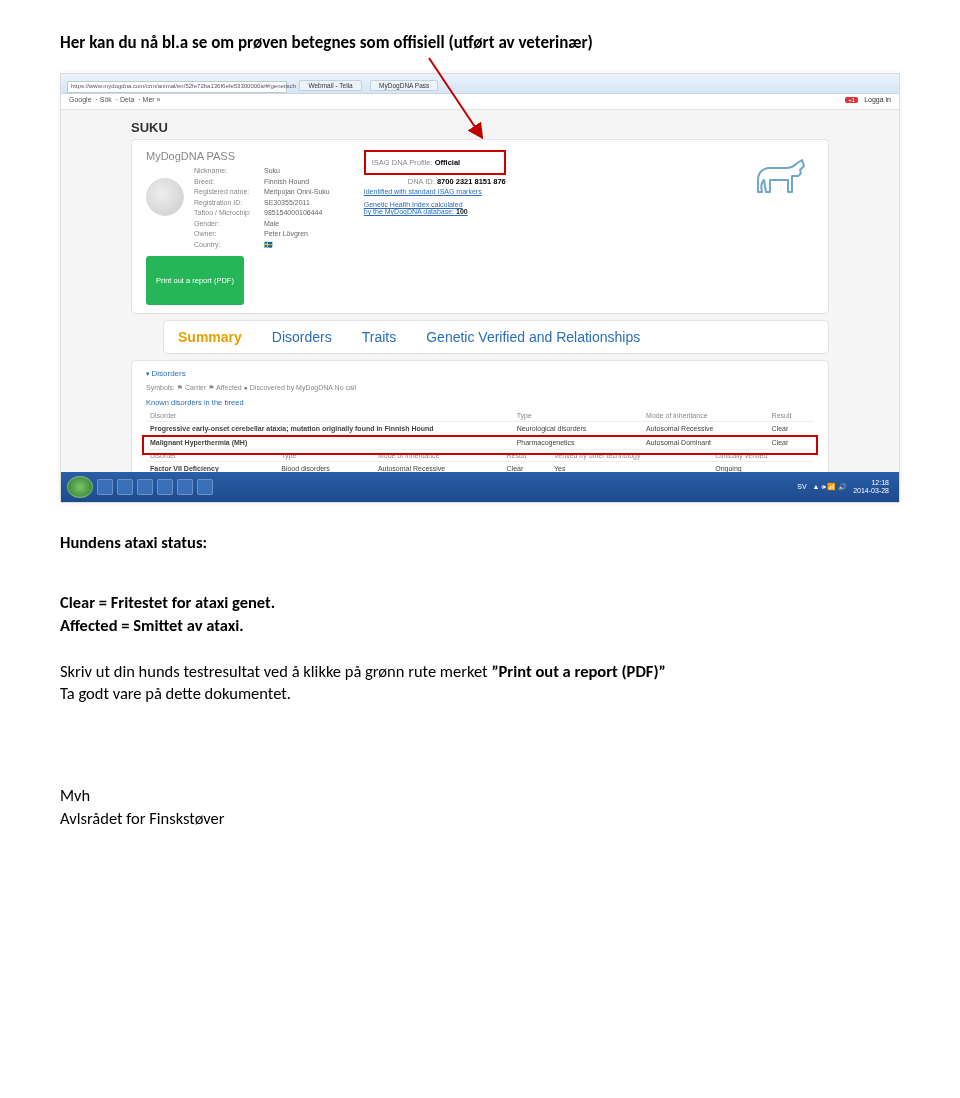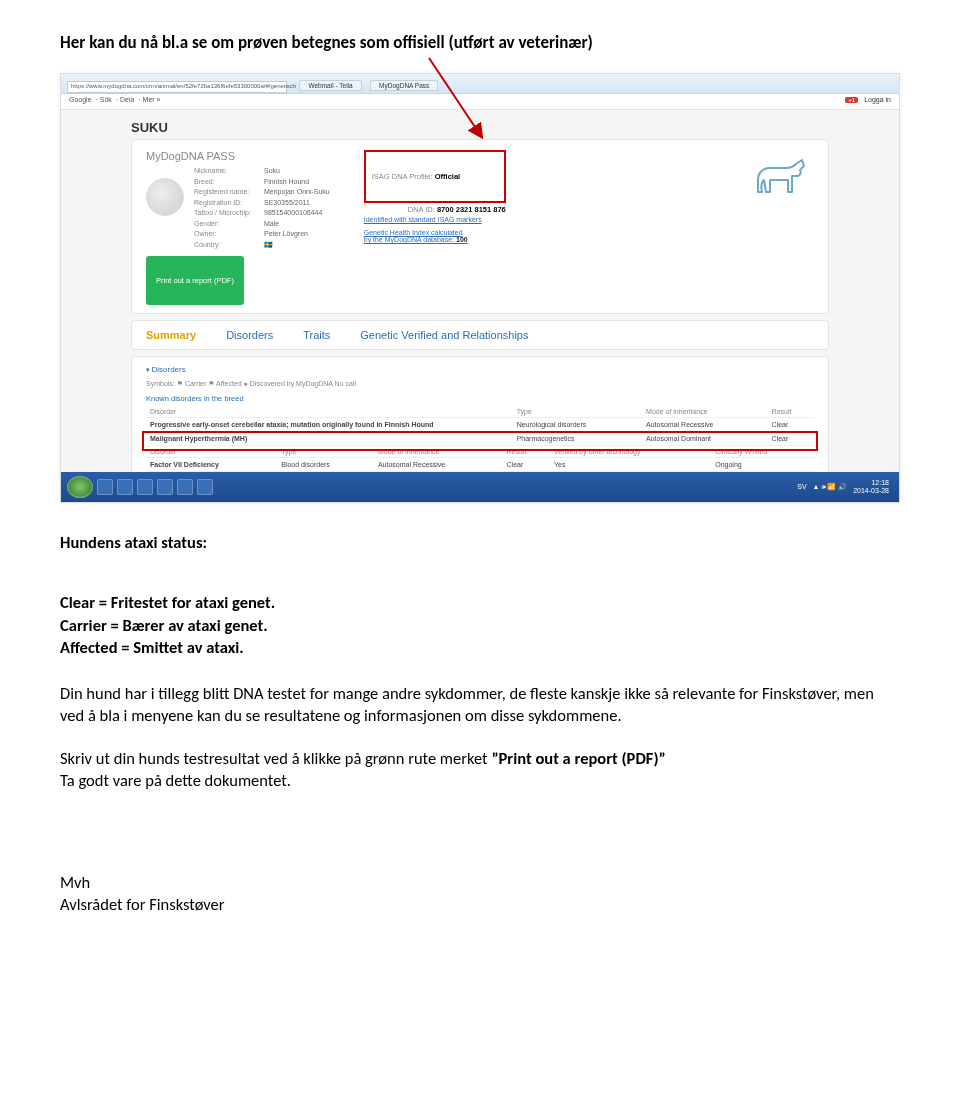--- a/index.html
+++ b/index.html
@@ -34,37 +34,37 @@
 
   .suku-h { font-size:13px; font-weight:bold; color:#333; margin:2px 0 4px; }
   .pass-card {
     background:#fff; border:1px solid #e3e3e3; border-radius:4px;
     padding:10px 14px 8px; display:flex; gap:14px; position:relative; margin-bottom:6px;
   }
   .pass-card .title { font-size:11px; color:#888; margin-bottom:4px; }
   .dog-av { width:38px; height:38px; border-radius:50%; background:radial-gradient(circle at 40% 40%, #eee, #ccc); border:1px solid #ddd; margin-top:12px;}
   .kv { font-size:7px; color:#666; line-height:1.5; }
   .kv span.lbl { display:inline-block; width:70px; color:#888; }
-  .profile-box { position:relative; border:2px solid #c00; padding:20px 6px; font-size:7.5px; margin-bottom:2px; }
+  .profile-box { position:relative; border:2px solid #c00; padding:6px 6px; font-size:7.5px; margin-bottom:2px; }
   .profile-box .lbl { color:#888; }
   .profile-box .val { font-weight:bold; }
   .dna-id { font-size:7.5px; margin-top:0; }
   .dna-id .lbl { color:#888;padding-left:44px; }
   .dna-id .val { font-weight:bold; }
   .link-sm { color:#2a6ebb; font-size:7px; text-decoration:underline; display:block; margin-top:2px; }
   .link-sm .num { color:#222; font-weight:bold; }
   .dog-outline {
     position:absolute; right:18px; top:18px; width:58px; height:46px;
   }
   .dog-outline svg { width:100%; height:100%; }
   .print-btn {
     display:inline-block; background:#26b558; color:#fff; font-size:7.5px; padding:20px 10px; border-radius:3px; margin-top:6px;
   }
 
-  .tabs-card { background:#fff; border:1px solid #e3e3e3; border-radius:4px; padding:8px 14px; display:flex; gap:30px; font-size:11px; color:#2a6ebb; margin-bottom:6px; }
+  .tabs-card { background:#fff; border:1px solid #e3e3e3; border-radius:4px; padding:8px 14px; display:flex; gap:30px; font-size:14px; color:#2a6ebb; margin-bottom:6px;margin-left:32px; }
   .tabs-card .active { color:#e6a100; font-weight:bold; }
 
   .sec-card { background:#fff; border:1px solid #e3e3e3; border-radius:4px; padding:8px 14px 10px; margin-bottom:6px; }
   .sec-card .sec-title { font-size:8px; color:#2a6ebb; margin-bottom:6px; }
   .sec-card .sec-title::before { content:"▾ "; color:#2a6ebb; font-size:7px; }
   .sec-card .symbols { font-size:7px; color:#888; margin-bottom:6px; }
   .sec-card .sub-h { font-size:7.5px; color:#2a6ebb; margin: 0 0 3px; }
   table.mini { width:100%; border-collapse:collapse; font-size:7px; color:#444; }
   table.mini th { text-align:left; color:#888; font-weight:normal; padding:2px 4px; border-bottom:1px solid #eee; }
   table.mini td { padding:3px 4px; border-bottom:1px solid #f0f0f0; }
@@ -272,26 +272,24 @@
         </span>
       </div>
     </div>
   </div>
 
   <div class="body-text">
     <div class="status-block">
       <div class="lab">Hundens ataxi status:</div>
       <div class="vals">
         <div>Clear = Fritestet for ataxi genet.</div>
-        <div>Carrier = Bærer av ataxi genet.</div>
         <div>Affected = Smittet av ataxi.</div>
       </div>
     </div>
 
-    <p class="para">Din hund har i tillegg blitt DNA testet for mange andre sykdommer, de fleste kanskje ikke så relevante for Finskstøver, men ved å bla i menyene kan du se resultatene og informasjonen om disse sykdommene.</p>
 
     <p class="para">
       <span>Skriv ut din hunds testresultat ved å klikke på grønn rute merket </span>
       <b class="quoted">”Print out a report  (PDF)”</b><br>
       <span>Ta godt vare på dette dokumentet.</span>
     </p>
 
     <div class="sig">
       <div>Mvh</div>
       <div>Avlsrådet for Finskstøver</div>

